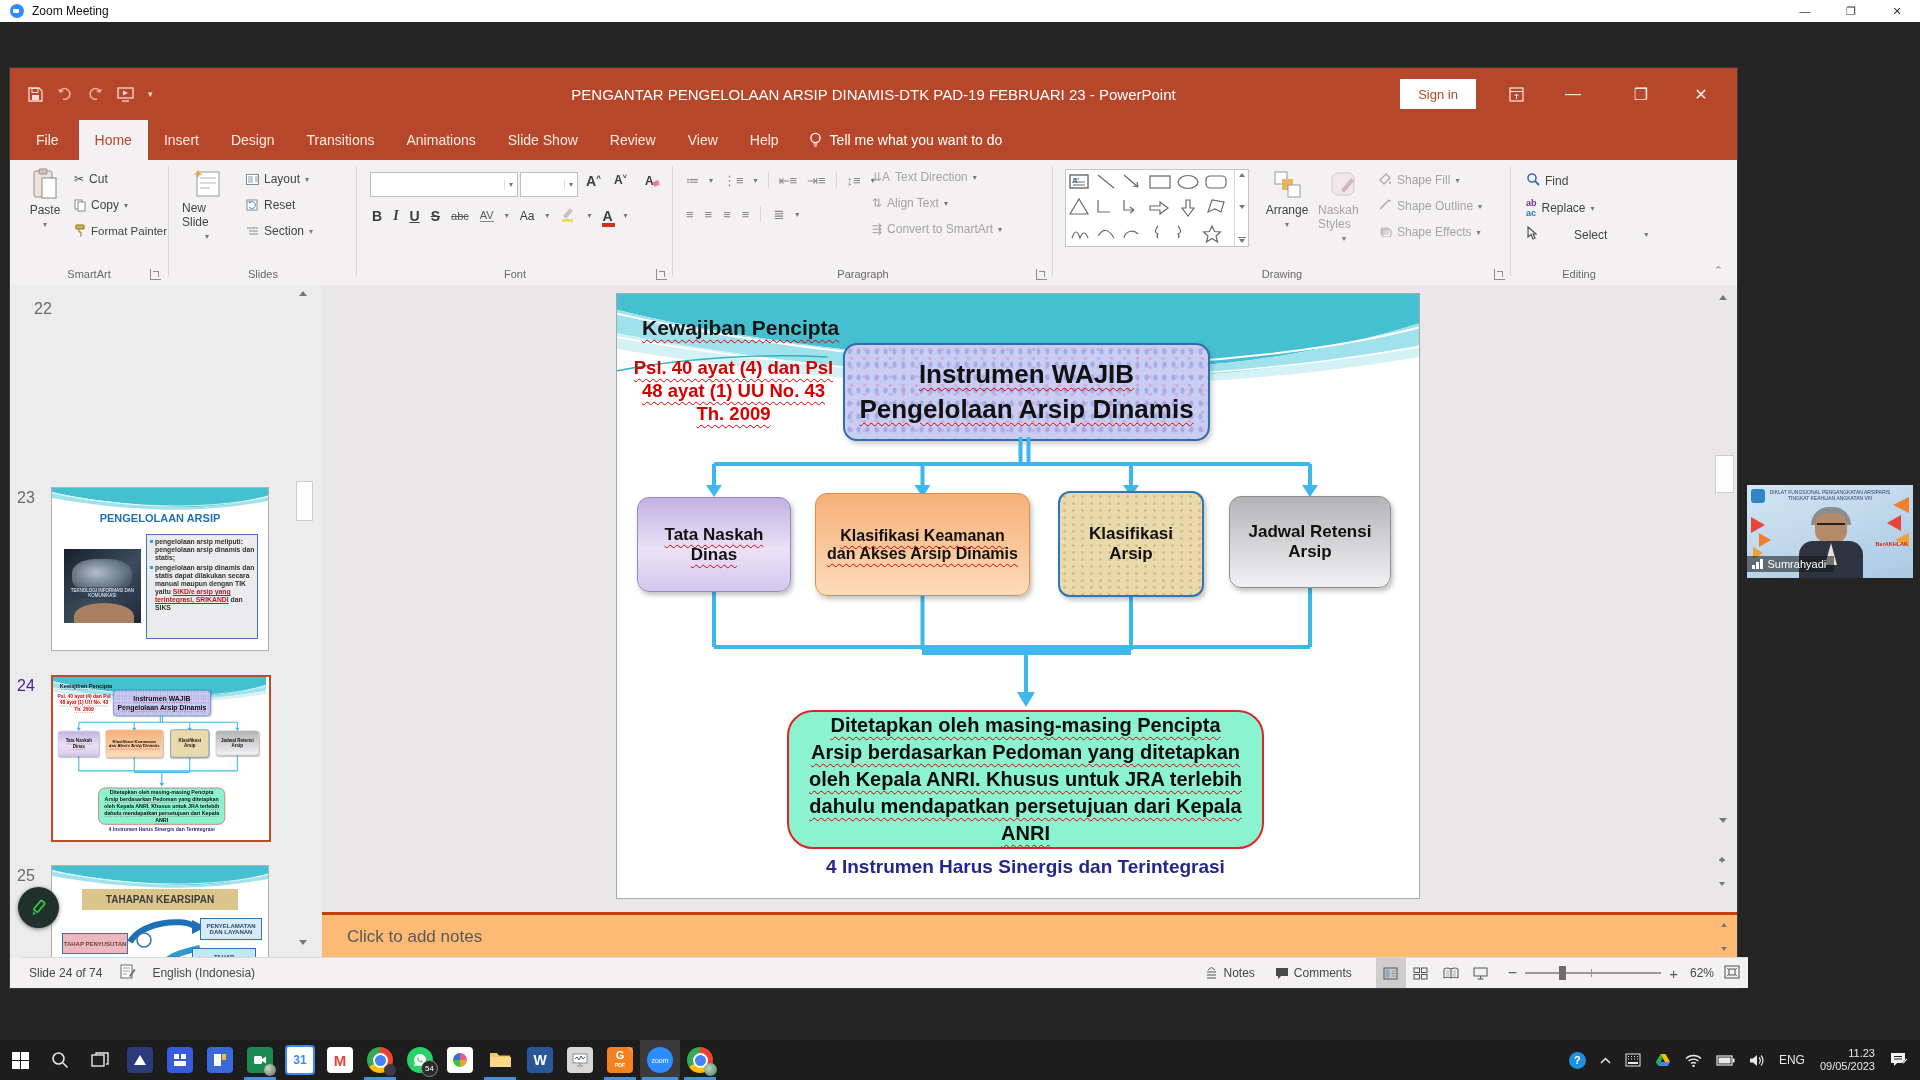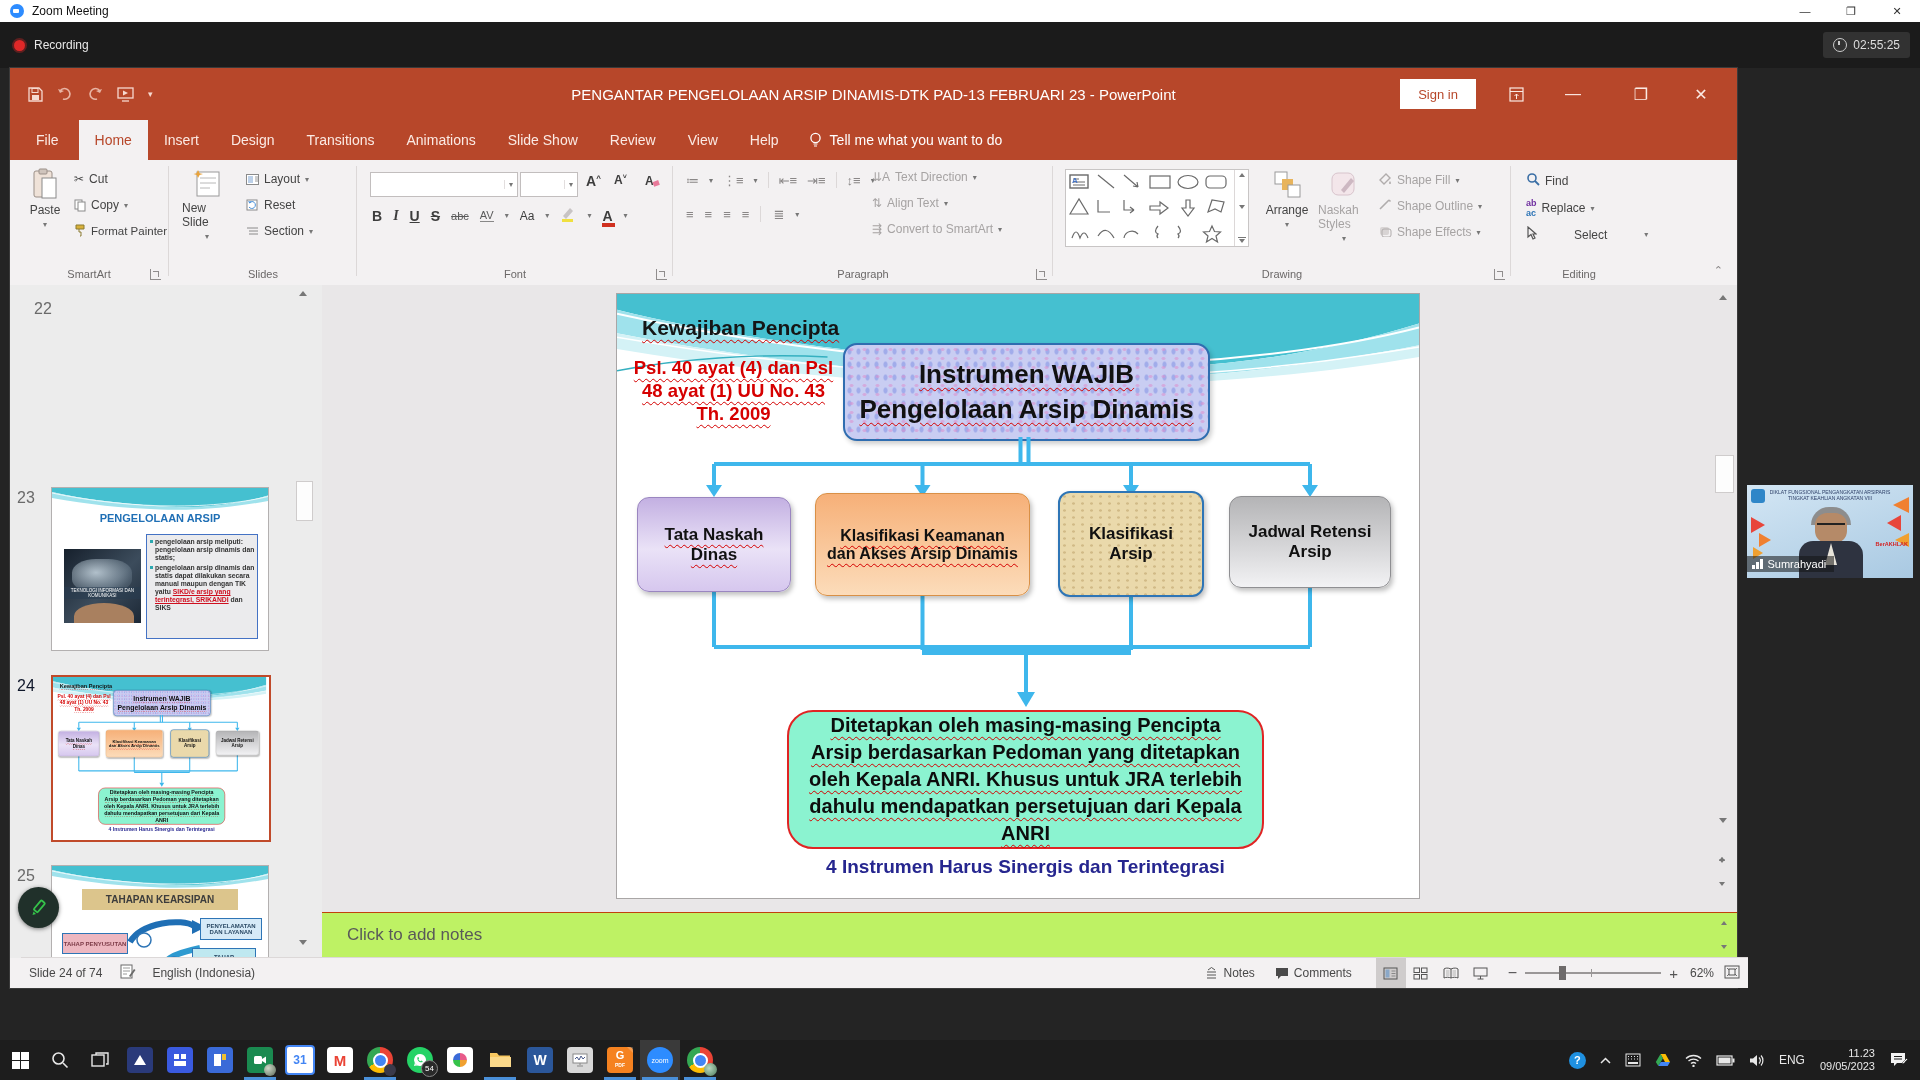--- a/index.html
+++ b/index.html
@@ -53,31 +53,31 @@
   .shapescroll{position:absolute;right:0;top:0;width:14px;height:100%;border-left:1px solid #dcd8d8;display:flex;flex-direction:column;align-items:center;justify-content:space-between;padding:3px 0;box-sizing:border-box;}
   .tri-u{width:0;height:0;border-left:4px solid transparent;border-right:4px solid transparent;border-bottom:5px solid #777;}
   .tri-d{width:0;height:0;border-left:4px solid transparent;border-right:4px solid transparent;border-top:5px solid #777;}
   .tri-u.sm{border-left-width:3px;border-right-width:3px;border-bottom-width:4px;}
   .tri-d.sm{border-left-width:3px;border-right-width:3px;border-top-width:4px;}
 
   
   .pptbody{position:absolute;left:0;top:217px;width:100%;height:673px;}
   .panel{position:absolute;left:0;top:0;width:312px;height:100%;background:#ececec;overflow:hidden;border-right:1px solid #d6d2d2;}
   .thumbnum{position:absolute;font-size:16px;color:#6a6a6a;}
-  .thumbnum.cur{color:#0f172a;}
+  .thumbnum.cur{color:#4c1d95;}
   .thumb{position:absolute;left:41px;width:216px;background:#fff;border:1px solid #b3b0b0;overflow:hidden;}
   .thumb.sel{border:2px solid #c04a2a;}
   .pscroll{position:absolute;left:283px;top:0;width:22px;height:100%;}
   .pthumbbar{position:absolute;left:3px;top:196px;width:15px;height:38px;background:#fdfdfd;border:1px solid #cfcccc;}
 
   .editor{position:absolute;left:312px;top:0;right:0;height:627px;background:#e9e7e8;}
   .vscroll{position:absolute;right:3px;top:0;width:20px;height:100%;}
   .vthumb{position:absolute;left:1px;top:170px;width:17px;height:36px;background:#fdfdfd;border:1px solid #cfcccc;}
 
-  .notesarea{position:absolute;left:312px;top:627px;right:0;bottom:0;background:#bef264;border-top:1px solid #c2410c;}
+  .notesarea{position:absolute;left:312px;top:627px;right:0;bottom:0;background:#fdba74;border-top:3px solid #c2410c;}
   .notesph{position:absolute;left:25px;top:12px;font-size:17px;color:#595959;}
 
   
   .slide{position:absolute;width:802px;height:604px;background:#fff;border:1px solid #a9a6a6;box-sizing:content-box;overflow:hidden;}
   .slide-main{left:294px;top:8px;}
   .wave{position:absolute;left:0;top:0;width:100%;height:118px;}
   .s-title{position:absolute;left:25px;top:22px;font-size:21px;font-weight:bold;color:#151515;}
   .sq{text-decoration:underline;text-decoration-style:wavy;text-decoration-color:#d40000;text-decoration-thickness:1px;text-underline-offset:4px;}
   .s-law{position:absolute;left:14px;top:62px;width:205px;text-align:center;font-size:18.5px;line-height:23px;font-weight:bold;color:#d60000;}
   .s-main{position:absolute;left:226px;top:49px;width:363px;height:94px;border:2px solid #2f6db0;border-radius:14px;
@@ -155,28 +155,20 @@
   <div class="ztitle">
     <span class="zlogo"></span>
     <span class="ztitle-text">Zoom Meeting</span>
     <div class="zctrl">
       <span class="wbtn">—</span>
       <span class="wbtn">❐</span>
       <span class="wbtn">✕</span>
     </div>
   </div>
 
-  <div class="zrec">
-    <span class="recdot"></span>
-    <span class="rectext">Recording</span>
-    <div class="ztimer">
-      <span class="clockico"></span>
-      <span>02:55:25</span>
-    </div>
-  </div>
 
   <div class="pptwin">
 
     <div class="ttlbar">
       <div class="qat">
         <span>
           <svg width="15" height="15" viewBox="0 0 15 15">
               <path d="M1 1h10l3 3v10H1z" fill="none" stroke="#f6d9d0" stroke-width="1.3"></path>
               <rect x="4" y="8" width="7" height="5" fill="#f6d9d0"></rect>
               <rect x="4" y="1.5" width="6" height="4" fill="none" stroke="#f6d9d0"></rect>
@@ -196,21 +188,21 @@
         </span>
         <span>
           <svg width="17" height="15" viewBox="0 0 17 15">
               <rect x="1" y="1" width="15" height="10" fill="none" stroke="#f6d9d0" stroke-width="1.3"></rect>
               <path d="M6 3.5 L11 6 L6 8.5 Z" fill="#f6d9d0"></path>
               <path d="M5 14 h7" stroke="#f6d9d0" stroke-width="1.3"></path>
             </svg>
         </span>
         <span style="font-size:9px;">▾</span>
       </div>
-      <div class="ppt-title">PENGANTAR PENGELOLAAN ARSIP DINAMIS-DTK PAD-13 FEBRUARI 23  -  PowerPoint</div>
+      <div class="ppt-title">PENGANTAR PENGELOLAAN ARSIP DINAMIS-DTK PAD-19 FEBRUARI 23  -  PowerPoint</div>
       <div class="signin">Sign in</div>
       <span class="tbtn" style="left:1483px;">
         <svg width="15" height="15" viewBox="0 0 15 15">
             <rect x="1" y="1" width="13" height="13" fill="none" stroke="#fbe9e3" stroke-width="1.2"></rect>
             <path d="M1 4.5h13" stroke="#fbe9e3"></path>
             <path d="M7.5 12 V7 M5.5 9 l2-2 2 2" stroke="#fbe9e3" fill="none"></path>
           </svg>
       </span>
       <span class="tbtn" style="left:1540px;">—</span>
       <span class="tbtn" style="left:1608px;">❐</span>

